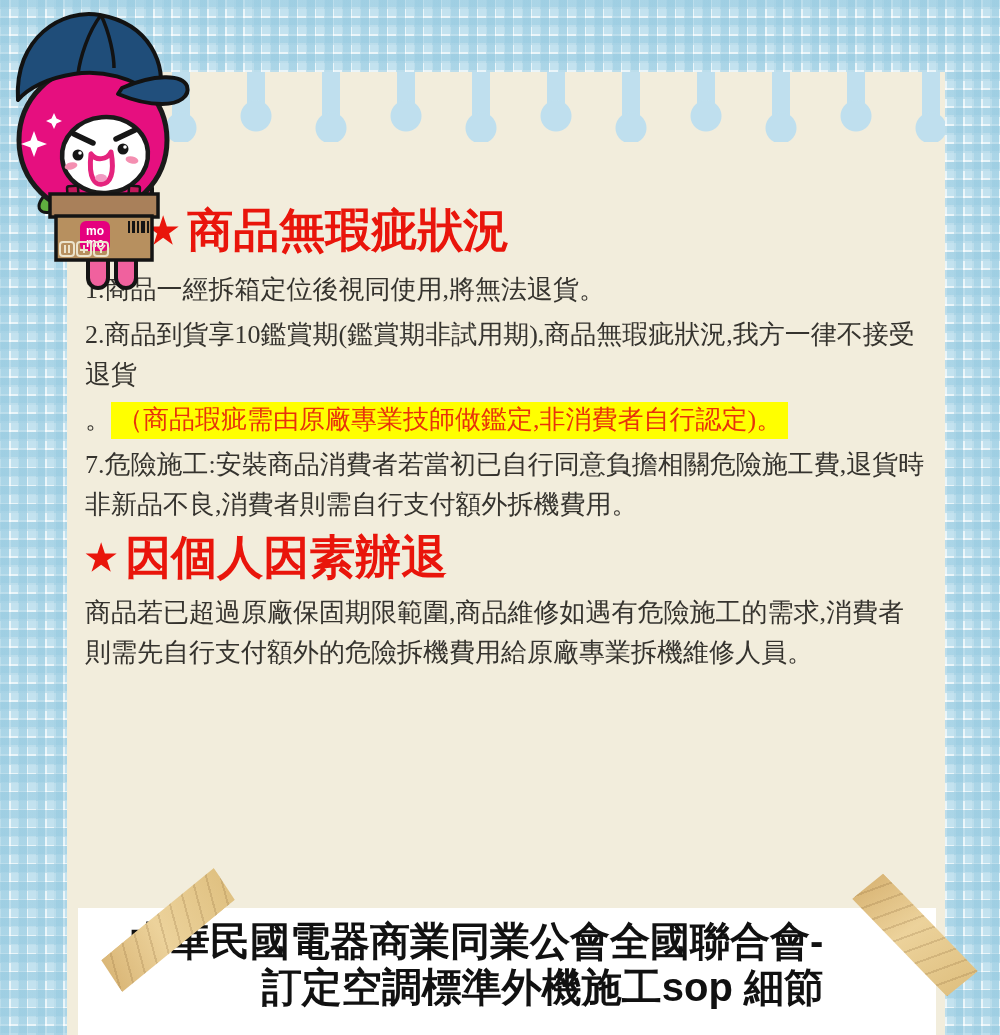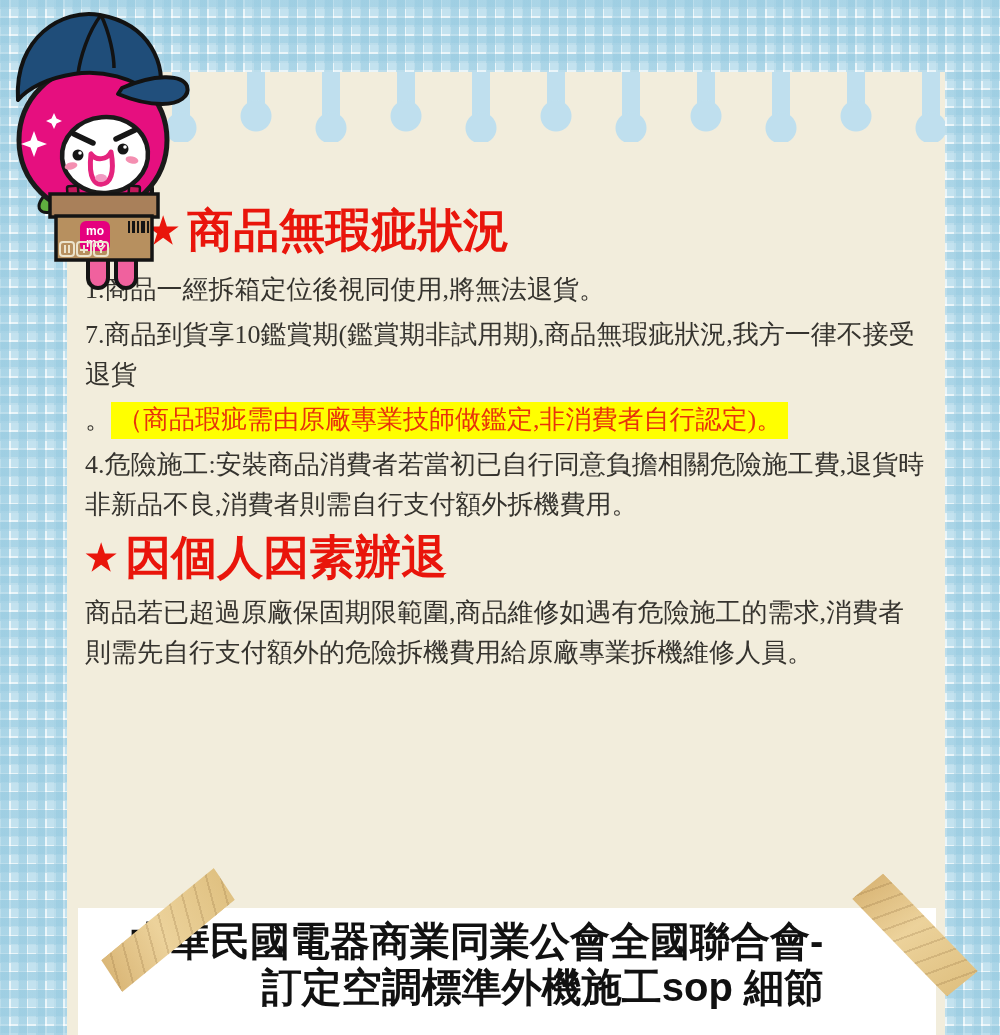--- a/index.html
+++ b/index.html
@@ -80,27 +80,27 @@
 
     <div class="content">
 
       <h2 class="heading indented">
         <span class="star">★</span>
         <span>商品無瑕疵狀況</span>
       </h2>
 
       <p class="first-item">1.商品一經拆箱定位後視同使用,將無法退貨。</p>
 
-      <p>7.商品到貨享10鑑賞期(鑑賞期非試用期),商品無瑕疵狀況,我方一律不接受退貨</p>
+      <p>2.商品到貨享10鑑賞期(鑑賞期非試用期),商品無瑕疵狀況,我方一律不接受退貨</p>
 
       <p class="hl-line"><span>。</span><span class="hl">（商品瑕疵需由原廠專業技師做鑑定,非消費者自行認定)。</span></p>
 
 
 
-      <p>4.危險施工:安裝商品消費者若當初已自行同意負擔相關危險施工費,退貨時非新品不良,消費者則需自行支付額外拆機費用。</p>
+      <p>7.危險施工:安裝商品消費者若當初已自行同意負擔相關危險施工費,退貨時非新品不良,消費者則需自行支付額外拆機費用。</p>
 
       <h2 class="heading service-heading">
         <span class="star">★</span>
         <span>因個人因素辦退</span>
       </h2>
 
       <p class="service-body">商品若已超過原廠保固期限範圍,商品維修如遇有危險施工的需求,消費者則需先自行支付額外的危險拆機費用給原廠專業拆機維修人員。</p>
 
     </div>
   </div>

